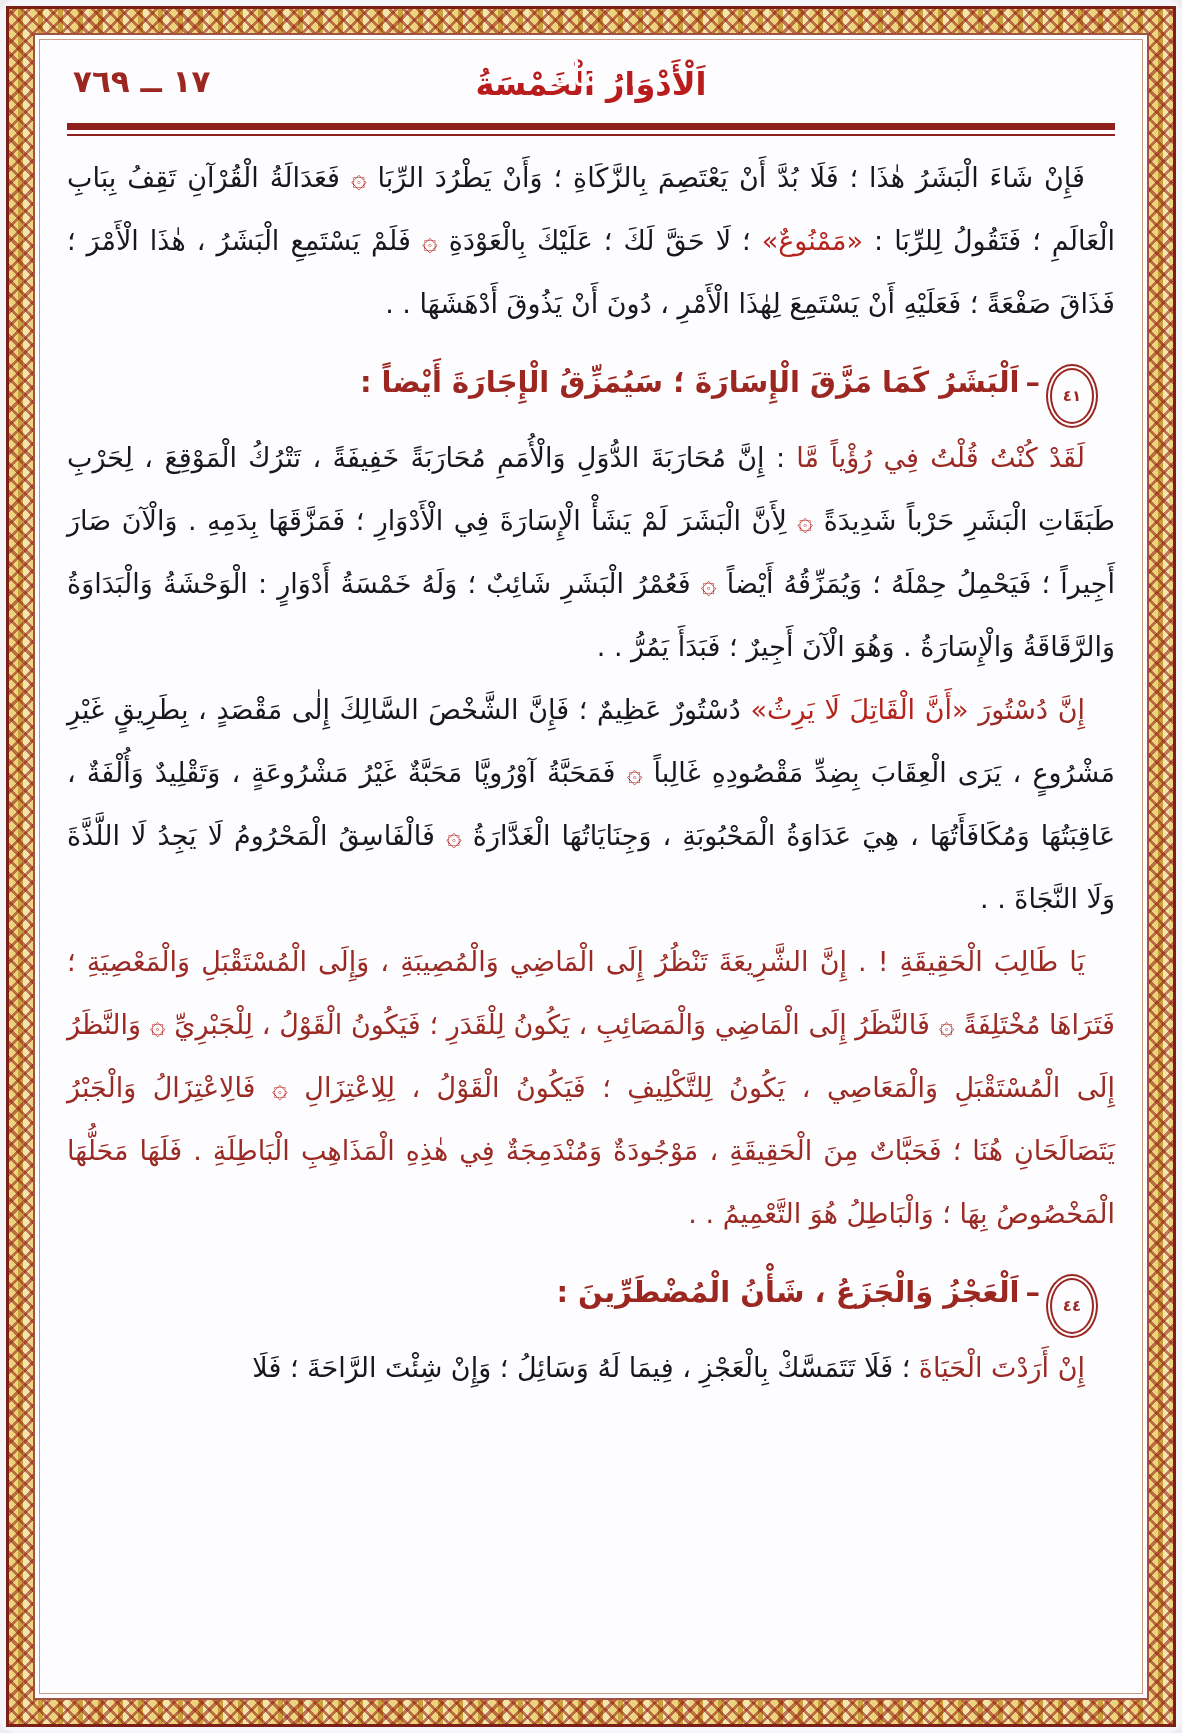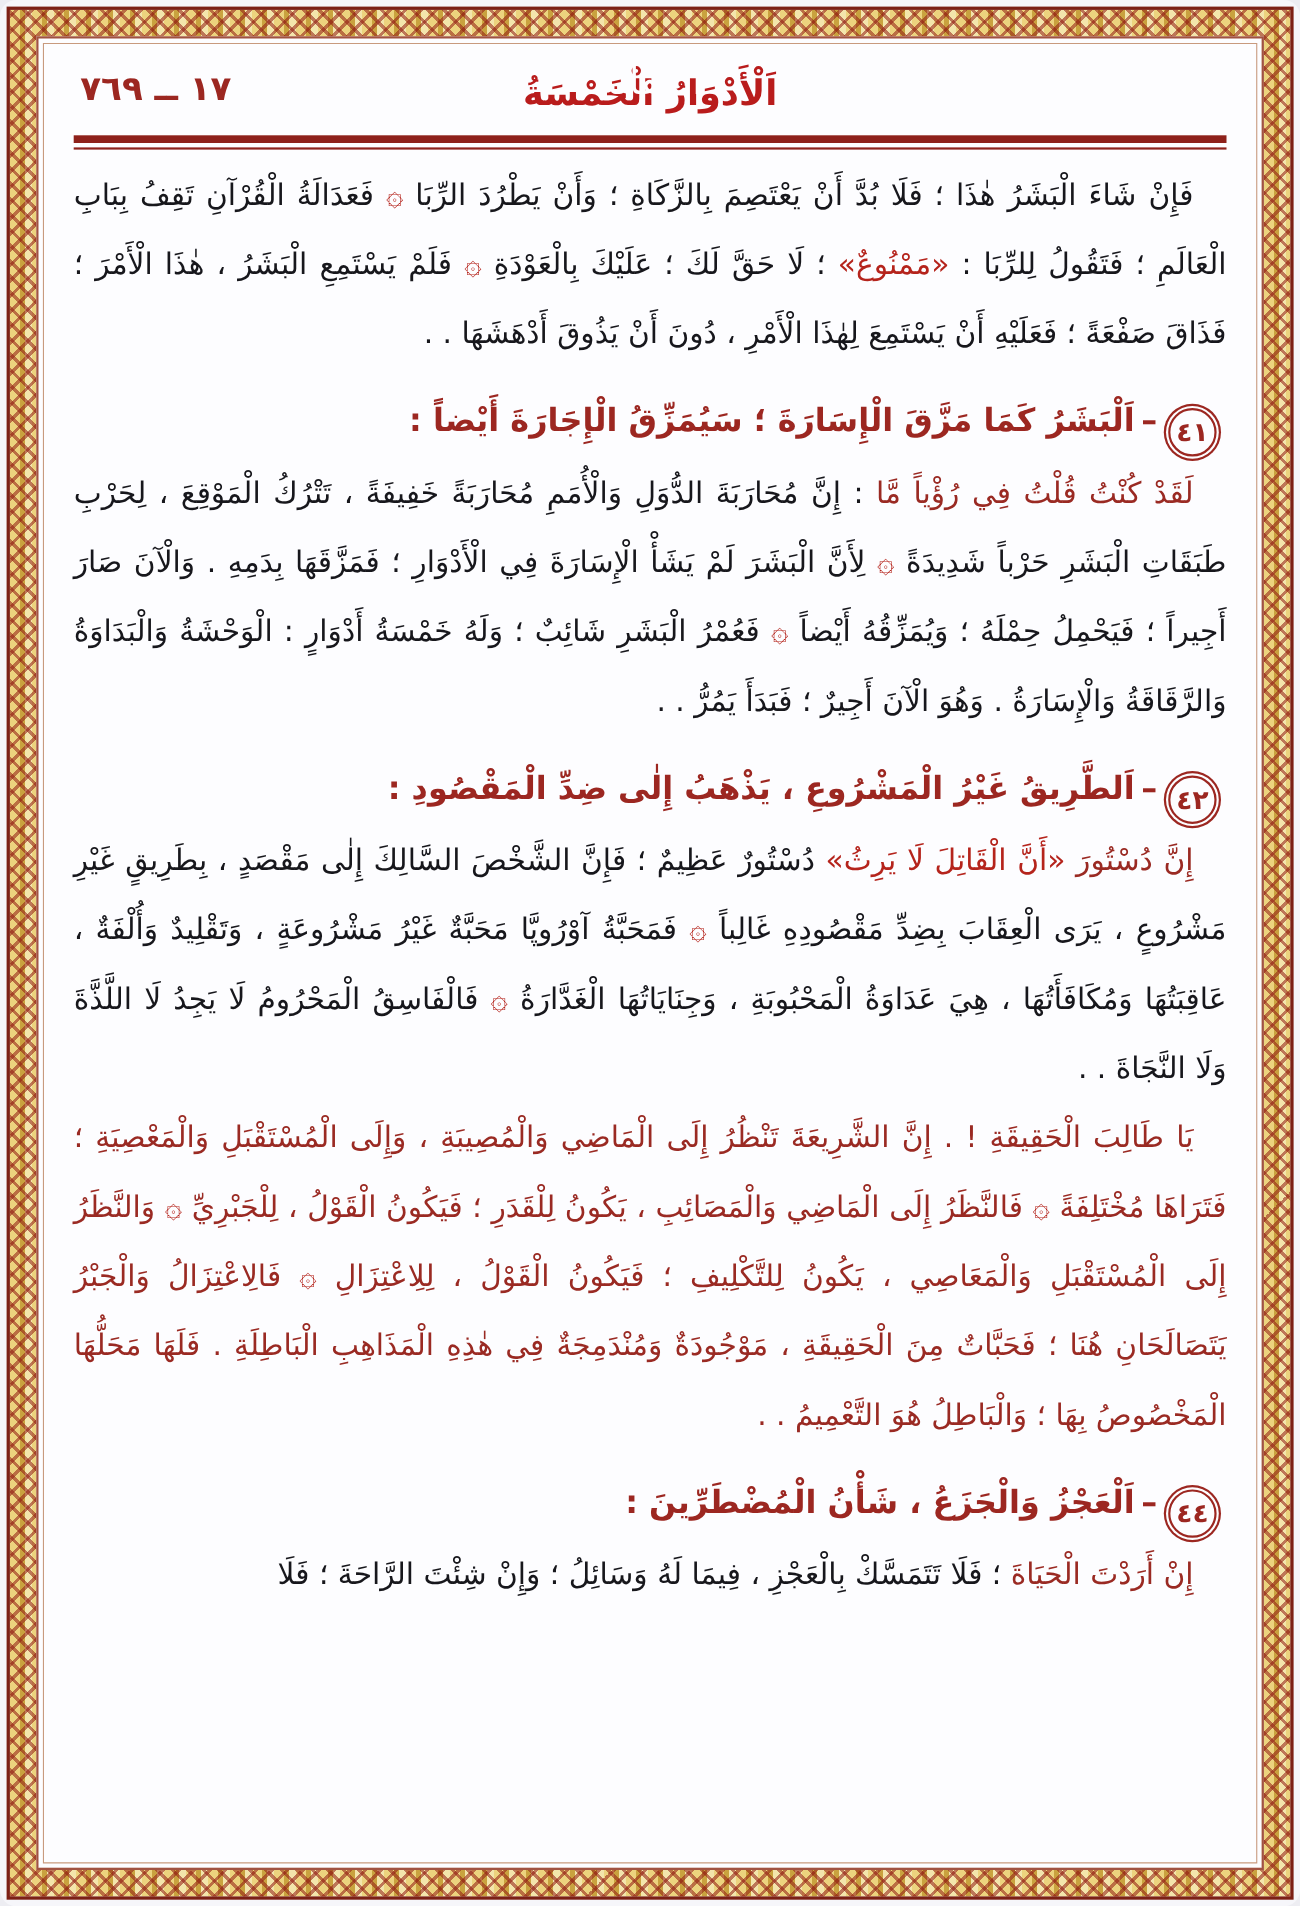--- a/index.html
+++ b/index.html
@@ -59,25 +59,25 @@
   .seg-r{color:#9a2a23;}
   .seg-b{color:#b5241c;}
   .heading{
     direction:rtl;text-align:right;
     color:#9c2721;font-weight:bold;font-size:29px;line-height:66px;
     margin:14px 10px 2px 0;
     white-space:nowrap;
   }
   .medallion{
     display:inline-flex;align-items:center;justify-content:center;
-    width:44px;height:44px;box-sizing:border-box;
+    width:44px;height:56px;box-sizing:border-box;
     border:2px solid #9c2721;border-radius:50%;
     box-shadow:0 0 0 2px #fdfdff, 0 0 0 4px #9c2721;
-    font-size:24px;vertical-align:-9px;
-    margin-left:4px;margin-right:1px;
+    font-size:15px;vertical-align:-9px;
+    margin-left:4px;margin-right:13px;
     background:#fdfdff;
   }
   .hdash{margin:0 6px;}
   .htxt{letter-spacing:0.5px;}
 </style>
 </head>
 <body>
 
 <div class="page">
   <div class="frame">
@@ -90,21 +90,20 @@
           <span class="title-ghost">اَلْمَقَالَةُ</span>
         </div>
       </div>
 
       <div class="rule"></div>
 
       <div class="content">
           <div class="para"><span class="seg-k">فَإِنْ شَاءَ الْبَشَرُ هٰذَا ؛ فَلَا بُدَّ أَنْ يَعْتَصِمَ بِالزَّكَاةِ ؛ وَأَنْ يَطْرُدَ الرِّبَا </span><span class="seg-b">۞</span><span class="seg-k"> فَعَدَالَةُ الْقُرْآنِ تَقِفُ بِبَابِ الْعَالَمِ ؛ فَتَقُولُ لِلرِّبَا : </span><span class="seg-b">«مَمْنُوعٌ»</span><span class="seg-k"> ؛ لَا حَقَّ لَكَ ؛ عَلَيْكَ بِالْعَوْدَةِ </span><span class="seg-b">۞</span><span class="seg-k"> فَلَمْ يَسْتَمِعِ الْبَشَرُ ، هٰذَا الْأَمْرَ ؛ فَذَاقَ صَفْعَةً ؛ فَعَلَيْهِ أَنْ يَسْتَمِعَ لِهٰذَا الْأَمْرِ ، دُونَ أَنْ يَذُوقَ أَدْهَشَهَا . .</span></div>
           <div class="heading"><span class="medallion">٤١</span><span class="hdash">–</span><span class="htxt">اَلْبَشَرُ كَمَا مَزَّقَ الْإِسَارَةَ ؛ سَيُمَزِّقُ الْإِجَارَةَ أَيْضاً :</span></div>
           <div class="para"><span class="seg-r">لَقَدْ كُنْتُ قُلْتُ فِي رُؤْياً مَّا</span><span class="seg-k"> : إِنَّ مُحَارَبَةَ الدُّوَلِ وَالْأُمَمِ مُحَارَبَةً خَفِيفَةً ، تَتْرُكُ الْمَوْقِعَ ، لِحَرْبِ طَبَقَاتِ الْبَشَرِ حَرْباً شَدِيدَةً </span><span class="seg-b">۞</span><span class="seg-k"> لِأَنَّ الْبَشَرَ لَمْ يَشَأْ الْإِسَارَةَ فِي الْأَدْوَارِ ؛ فَمَزَّقَهَا بِدَمِهِ . وَالْآنَ صَارَ أَجِيراً ؛ فَيَحْمِلُ حِمْلَهُ ؛ وَيُمَزِّقُهُ أَيْضاً </span><span class="seg-b">۞</span><span class="seg-k"> فَعُمْرُ الْبَشَرِ شَائِبٌ ؛ وَلَهُ خَمْسَةُ أَدْوَارٍ : الْوَحْشَةُ وَالْبَدَاوَةُ وَالرَّقَاقَةُ وَالْإِسَارَةُ . وَهُوَ الْآنَ أَجِيرٌ ؛ فَبَدَأَ يَمُرُّ . .</span></div>
-          <div class="heading"><span class="medallion">٤٢</span><span class="hdash">–</span><span class="htxt">اَلطَّرِيقُ غَيْرُ الْمَشْرُوعِ ، يَذْهَبُ إِلٰى ضِدِّ الْمَقْصُودِ :</span></div>
           <div class="para"><span class="seg-r">إِنَّ دُسْتُورَ </span><span class="seg-b">«أَنَّ الْقَاتِلَ لَا يَرِثُ»</span><span class="seg-k"> دُسْتُورٌ عَظِيمٌ ؛ فَإِنَّ الشَّخْصَ السَّالِكَ إِلٰى مَقْصَدٍ ، بِطَرِيقٍ غَيْرِ مَشْرُوعٍ ، يَرَى الْعِقَابَ بِضِدِّ مَقْصُودِهِ غَالِباً </span><span class="seg-b">۞</span><span class="seg-k"> فَمَحَبَّةُ آوْرُوپَّا مَحَبَّةٌ غَيْرُ مَشْرُوعَةٍ ، وَتَقْلِيدٌ وَأُلْفَةٌ ، عَاقِبَتُهَا وَمُكَافَأَتُهَا ، هِيَ عَدَاوَةُ الْمَحْبُوبَةِ ، وَجِنَايَاتُهَا الْغَدَّارَةُ </span><span class="seg-b">۞</span><span class="seg-k"> فَالْفَاسِقُ الْمَحْرُومُ لَا يَجِدُ لَا اللَّذَّةَ وَلَا النَّجَاةَ . .</span></div>
           <div class="para"><span class="seg-r">يَا طَالِبَ الْحَقِيقَةِ ! . إِنَّ الشَّرِيعَةَ تَنْظُرُ إِلَى الْمَاضِي وَالْمُصِيبَةِ ، وَإِلَى الْمُسْتَقْبَلِ وَالْمَعْصِيَةِ ؛ فَتَرَاهَا مُخْتَلِفَةً </span><span class="seg-b">۞</span><span class="seg-r"> فَالنَّظَرُ إِلَى الْمَاضِي وَالْمَصَائِبِ ، يَكُونُ لِلْقَدَرِ ؛ فَيَكُونُ الْقَوْلُ ، لِلْجَبْرِيِّ </span><span class="seg-b">۞</span><span class="seg-r"> وَالنَّظَرُ إِلَى الْمُسْتَقْبَلِ وَالْمَعَاصِي ، يَكُونُ لِلتَّكْلِيفِ ؛ فَيَكُونُ الْقَوْلُ ، لِلِاعْتِزَالِ </span><span class="seg-b">۞</span><span class="seg-r"> فَالِاعْتِزَالُ وَالْجَبْرُ يَتَصَالَحَانِ هُنَا ؛ فَحَبَّاتٌ مِنَ الْحَقِيقَةِ ، مَوْجُودَةٌ وَمُنْدَمِجَةٌ فِي هٰذِهِ الْمَذَاهِبِ الْبَاطِلَةِ . فَلَهَا مَحَلُّهَا الْمَخْصُوصُ بِهَا ؛ وَالْبَاطِلُ هُوَ التَّعْمِيمُ . .</span></div>
           <div class="heading"><span class="medallion">٤٤</span><span class="hdash">–</span><span class="htxt">اَلْعَجْزُ وَالْجَزَعُ ، شَأْنُ الْمُضْطَرِّينَ :</span></div>
           <div class="para"><span class="seg-r">إِنْ أَرَدْتَ الْحَيَاةَ</span><span class="seg-k"> ؛ فَلَا تَتَمَسَّكْ بِالْعَجْزِ ، فِيمَا لَهُ وَسَائِلُ ؛ وَإِنْ شِئْتَ الرَّاحَةَ ؛ فَلَا</span></div>
         </div>
 
     </div>
   </div>
 </div>
 

